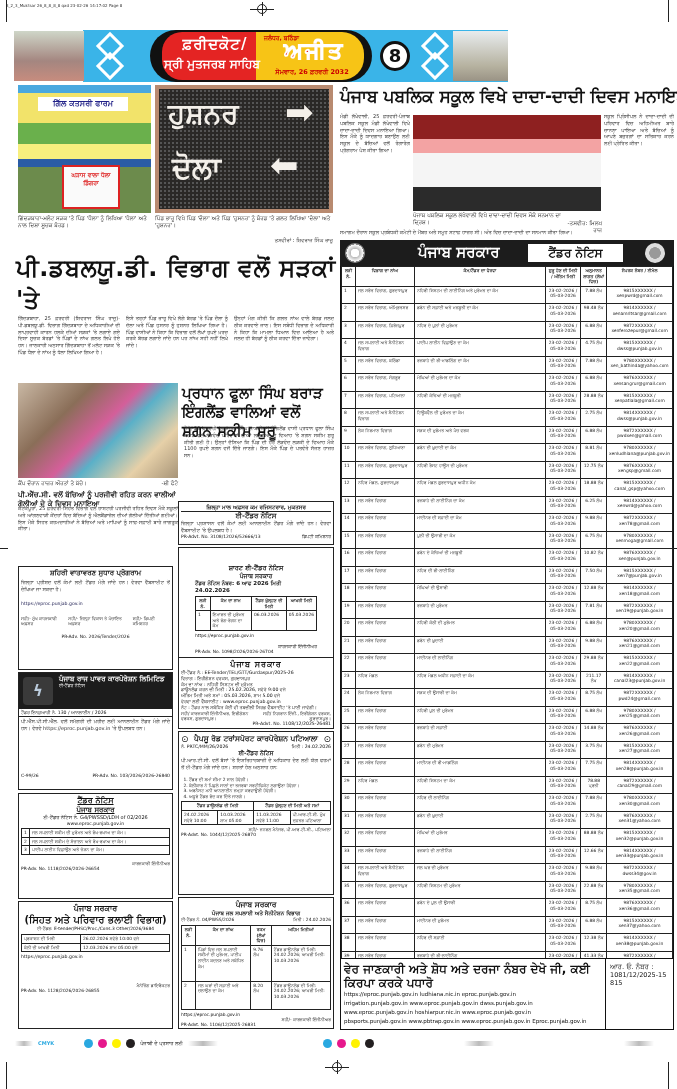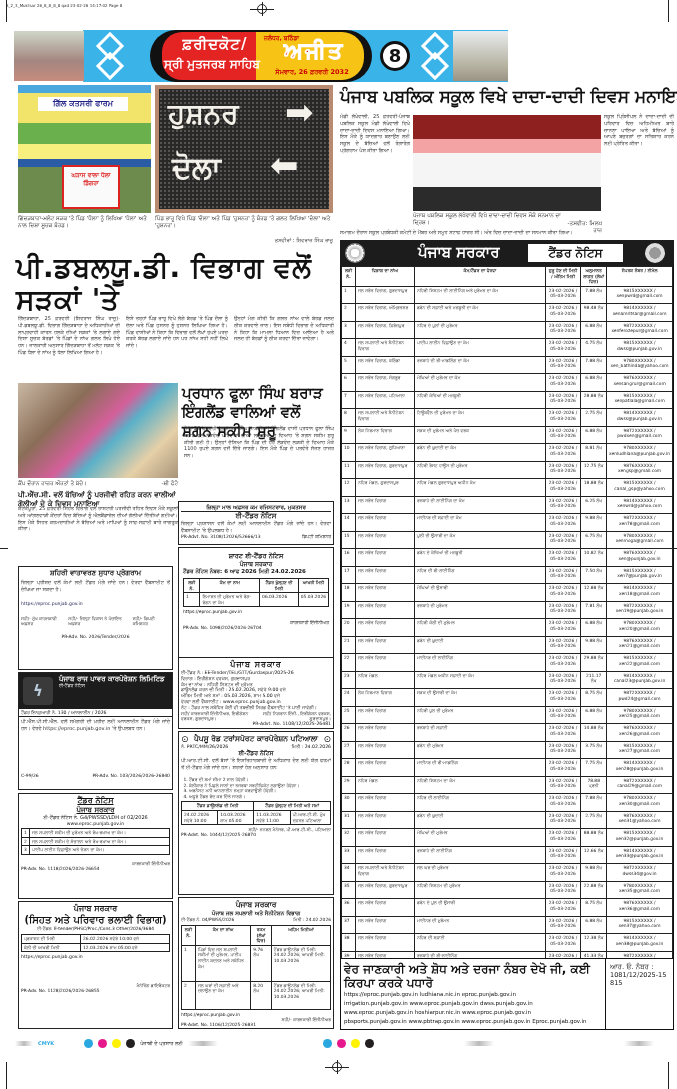--- a/index.html
+++ b/index.html
@@ -25,21 +25,21 @@
 .photo1{left:18px;top:85px;width:133px;height:128px;background:linear-gradient(#4aa8df 0 6%,#f2e36a 6% 30%,#6ab04c 30% 46%,#f7ef7e 46% 58%,#2a5ca6 58% 64%,#6c8b4c 64%)}
 .p1sign{left:62px;top:165px;width:58px;height:44px;background:#fafafa;border:2px solid #d22;font-size:6px;color:#d22;text-align:center;padding-top:4px;font-weight:bold}
 .p1title{left:38px;top:97px;width:90px;height:14px;background:#fff;color:#228;font-size:8px;font-weight:bold;text-align:center;line-height:14px}
 .photo2{left:155px;top:85px;width:178px;height:128px;background:#2a2826;background-image:radial-gradient(#555 1px,transparent 1px);background-size:4px 4px;border:4px solid #b88a70}
 .p2t1{left:168px;top:97px;font-size:28px;color:#f4f0ea;font-weight:bold}
 .p2t2{left:172px;top:150px;font-size:30px;color:#f4f0ea;font-weight:bold}
 .arr{font-size:34px;color:#f4f0ea}
 .cap{font-size:5.6px;line-height:7px;color:#222}
 .cap-credit{font-size:5.2px;color:#222;text-align:right}
 
-.h-big{left:16px;top:252px;width:320px;font-size:28px;font-weight:bold;line-height:32px;color:#111;letter-spacing:.5px}
+.h-big{left:16px;top:252px;width:320px;font-size:24px;font-weight:bold;line-height:32px;color:#111;letter-spacing:.5px}
 .col{font-size:5px;line-height:6.8px;color:#333;text-align:justify;overflow:hidden}
 .sub-h{font-size:15px;font-weight:bold;line-height:19px;text-align:left;color:#111}
 .photo3{left:18px;top:383px;width:160px;height:95px;background:linear-gradient(135deg,#c9b8a4,#8a6e58 30%,#d45f9a 50%,#5ab0c8 60%,#e6d0a8 80%,#a79478)}
 .photo4{left:413px;top:115px;width:188px;height:96px;background:linear-gradient(#8e2020 0 25%,#f3a3a3 25% 40%,#f5f5f5 40% 75%,#2b2b2b 75%)}
 .h-right{left:340px;top:86px;width:334px;font-size:17px;font-weight:bold;color:#111;white-space:nowrap}
 .box{border:1px solid #222;background:#fff}
 .boxtitle{text-align:center;font-weight:bold;color:#111}
 .ad-dark{background:#1c1c1c;color:#fff}
 .tbl{border-collapse:collapse;width:100%}
 .tbl td,.tbl th{border:1px solid #222;font-size:4.4px;line-height:5.6px;padding:1px 2px;vertical-align:top;color:#222;font-weight:normal}
@@ -192,21 +192,21 @@
 <div class="abs box" style="left:178px;top:501px;width:156px;height:44px;padding:2px">
   <div class="boxtitle" style="font-size:5.5px;border-bottom:1px solid #222">ਜ਼ਿਲ੍ਹਾ ਮਾਲ ਅਫ਼ਸਰ ਕਮ ਰਜਿਸਟਰਾਰ, ਮੁਕਤਸਰ</div>
   <div class="boxtitle" style="font-size:7px">ਈ-ਟੈਂਡਰ ਨੋਟਿਸ</div>
   <div class="col" style="height:14px">ਜ਼ਿਲ੍ਹਾ ਪ੍ਰਸ਼ਾਸਨ ਵਲੋਂ ਕੰਮਾਂ ਲਈ ਆਨਲਾਈਨ ਟੈਂਡਰ ਮੰਗੇ ਜਾਂਦੇ ਹਨ। ਵੇਰਵਾ ਵੈੱਬਸਾਈਟ 'ਤੇ ਉਪਲਬਧ ਹੈ।</div>
   <div style="display:flex;justify-content:space-between;font-size:4.5px">
     <span>PR-Advt. No. 3108/12026/52666/13</span>
     <span>ਡਿਪਟੀ ਕਮਿਸ਼ਨਰ</span>
   </div>
 </div>
 
-<div class="abs box" style="left:178px;top:547px;width:156px;height:133px;padding:4px">
+<div class="abs box" style="left:178px;top:547px;width:156px;height:133px;padding:16px">
   <div class="boxtitle" style="font-size:6.5px">ਸ਼ਾਰਟ ਈ-ਟੈਂਡਰ ਨੋਟਿਸ</div>
   <div class="boxtitle" style="font-size:6px">ਪੰਜਾਬ ਸਰਕਾਰ</div>
   <div style="font-size:5.5px;font-weight:bold">ਟੈਂਡਰ ਨੋਟਿਸ ਨੰਬਰ: 6 ਆਫ 2026 ਮਿਤੀ 24.02.2026</div>
   <table class="tbl" style="margin-top:3px">
     <tbody>
         <tr>
           <th>ਲੜੀ ਨੰ.</th>
           <th>ਕੰਮ ਦਾ ਨਾਮ</th>
           <th>ਟੈਂਡਰ ਖੁੱਲ੍ਹਣ ਦੀ ਮਿਤੀ</th>
           <th>ਆਖਰੀ ਮਿਤੀ</th>

